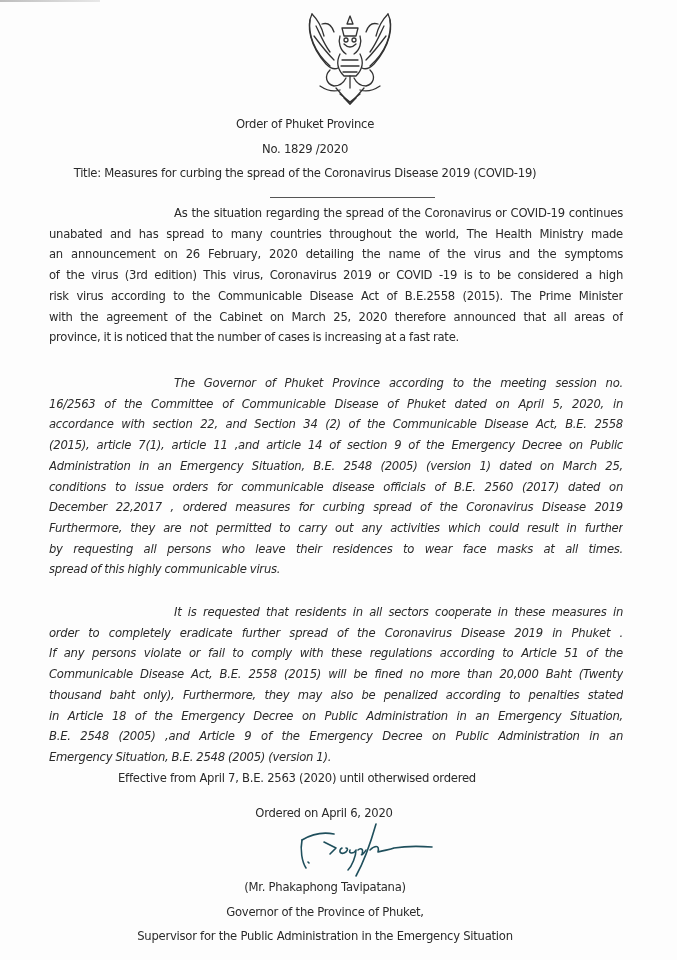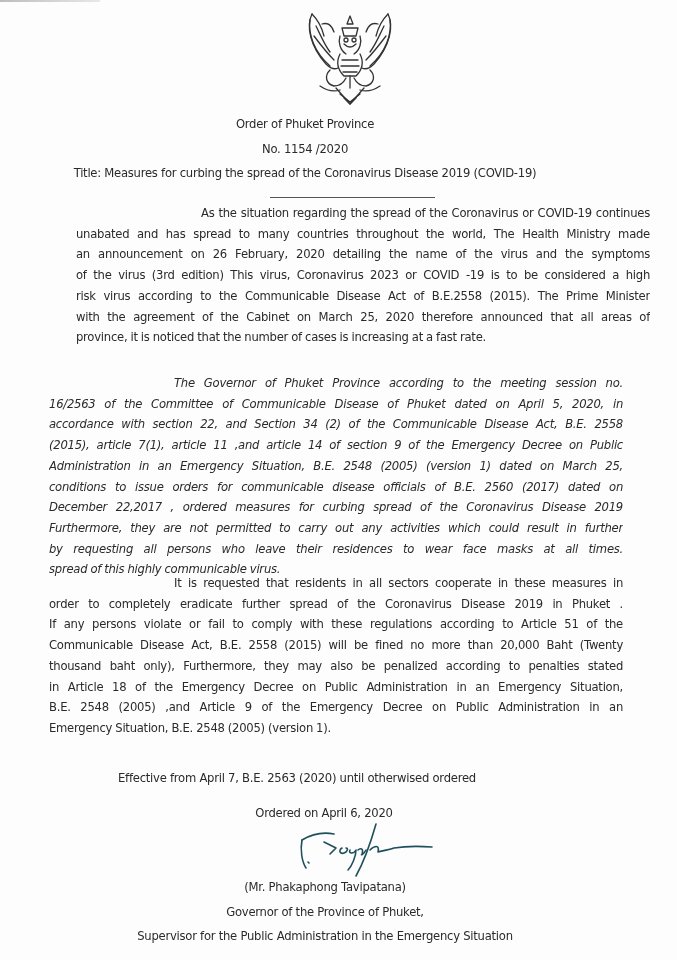--- a/index.html
+++ b/index.html
@@ -102,48 +102,48 @@
     <path d="M70 64 C76 70, 74 78, 66 80 C60 80, 56 76, 54 72"></path>
     <path d="M20 80 C26 84, 34 86, 40 84 M80 80 C74 84, 66 86, 60 84"></path>
 
     <path d="M36 82 L50 98 L64 82"></path>
     <path d="M40 88 L50 96 L60 88 M44 92 L50 98 L56 92"></path>
     <path d="M50 70 L50 82"></path>
   </g>
 </svg>
 
 <div class="center" style="top:117px;">Order of Phuket Province</div>
-<div class="center" style="top:142px;">No. 1154   /2020</div>
+<div class="center" style="top:142px;">No. 1829   /2020</div>
 <div class="center" style="top:166px;">Title: Measures for curbing the spread of the Coronavirus Disease 2019 (COVID-19)</div>
 <div class="sep"></div>
 
-<div class="para" style="top:203px;margin-left:27px;">
+<div class="para" style="top:203px;">
   <span class="line indent">As the situation regarding the spread of the Coronavirus or COVID-19 continues</span>
   <span class="line">unabated and has spread to many countries throughout the world, The Health Ministry made</span>
   <span class="line">an announcement on 26 February, 2020 detailing the name of the virus and the symptoms</span>
-  <span class="line">of the virus (3rd edition) This virus, Coronavirus 2023 or COVID -19 is to be considered a high</span>
+  <span class="line">of the virus (3rd edition) This virus, Coronavirus 2019 or COVID -19 is to be considered a high</span>
   <span class="line">risk virus according to the Communicable Disease Act of B.E.2558 (2015). The Prime Minister</span>
   <span class="line">with the agreement of the Cabinet on March 25, 2020 therefore announced that all areas of</span>
   <span class="line last">province, it is noticed that the number of cases is increasing at a fast rate.</span>
 </div>
 
 <div class="para" style="top:373px;font-style:italic;">
   <span class="line indent">The Governor of Phuket Province according to the meeting session no.</span>
   <span class="line">16/2563 of the Committee of Communicable Disease of Phuket dated on April 5, 2020, in</span>
   <span class="line">accordance with section 22, and Section 34 (2) of the Communicable Disease Act, B.E. 2558</span>
   <span class="line">(2015), article 7(1), article 11 ,and article 14 of section 9 of the Emergency Decree on Public</span>
   <span class="line">Administration in an Emergency Situation, B.E. 2548 (2005) (version 1) dated on March 25,</span>
   <span class="line">conditions to issue orders for communicable disease officials of B.E. 2560 (2017) dated on</span>
   <span class="line">December 22,2017 , ordered  measures for curbing spread of the Coronavirus Disease 2019</span>
   <span class="line">Furthermore, they are not permitted to carry out any activities which could result in further</span>
   <span class="line">by requesting all persons who leave their residences to wear face masks at all times.</span>
   <span class="line last">spread of this highly communicable virus.</span>
 </div>
 
-<div class="para" style="top:573px;">
+<div class="para" style="top:602px;font-style:italic;">
   <span class="line indent">It is requested that residents in all sectors cooperate in these measures in</span>
   <span class="line">order to completely eradicate further spread of the Coronavirus Disease 2019 in Phuket .</span>
   <span class="line">If any persons violate or fail to comply with these regulations according to Article 51 of the</span>
   <span class="line">Communicable Disease Act, B.E. 2558 (2015) will be fined no more than 20,000 Baht (Twenty</span>
   <span class="line">thousand baht only), Furthermore, they may also be penalized according to penalties stated</span>
   <span class="line">in Article 18 of the Emergency Decree on Public Administration in an Emergency Situation,</span>
   <span class="line">B.E. 2548 (2005) ,and Article 9 of the Emergency Decree on Public Administration in an</span>
   <span class="line last">Emergency Situation, B.E. 2548 (2005) (version 1).</span>
 </div>
 

